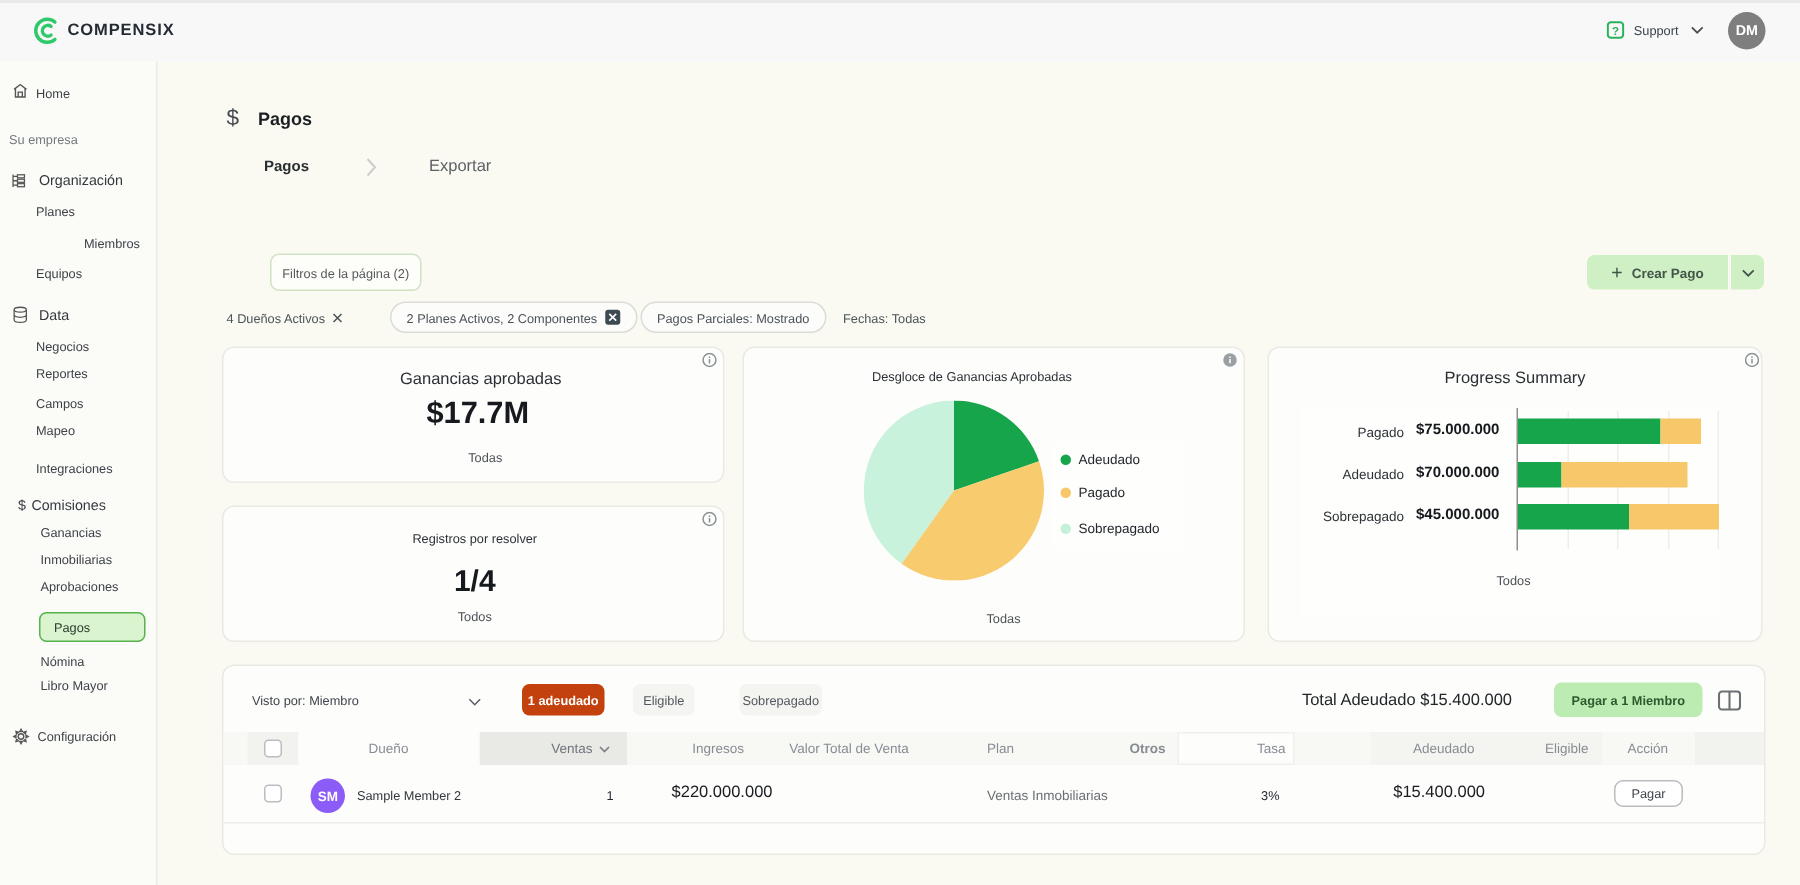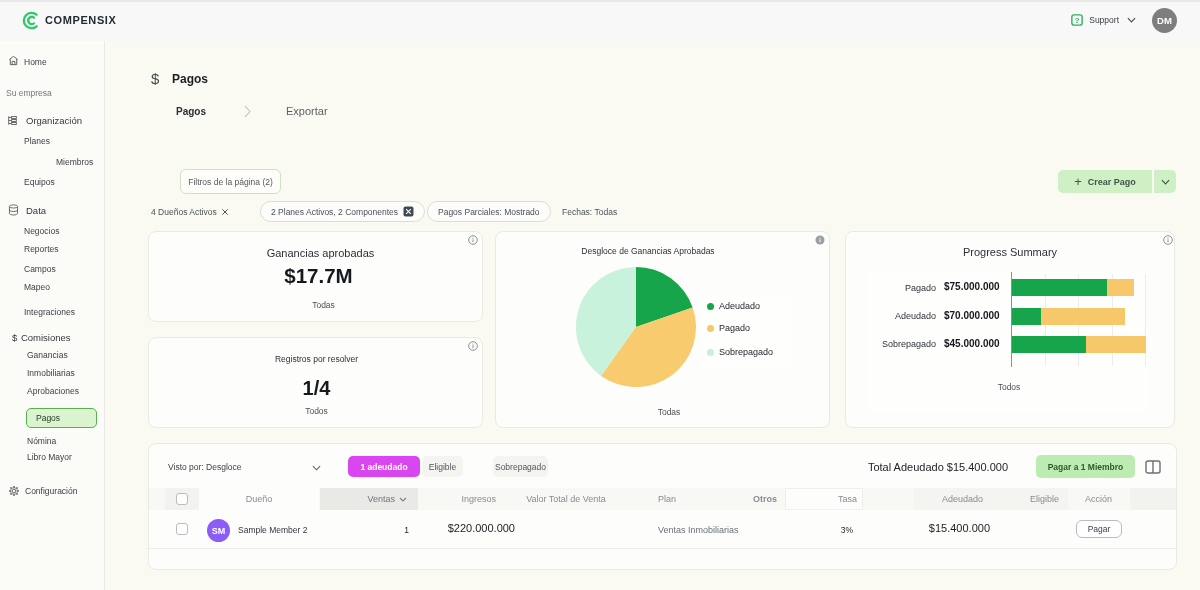--- a/index.html
+++ b/index.html
@@ -200,25 +200,25 @@
   <div class="abs" style="left:1086px;top:336px;width:60px;height:17px;background:#f6c869;"></div>
   <div class="abs" style="left:836px;top:283px;width:100px;text-align:right;font-size:9px;color:#2e3338;">Pagado</div>
   <div class="abs" style="left:836px;top:311px;width:100px;text-align:right;font-size:9px;color:#2e3338;">Adeudado</div>
   <div class="abs" style="left:836px;top:339px;width:100px;text-align:right;font-size:9px;color:#2e3338;">Sobrepagado</div>
   <div class="abs" style="left:944px;top:281px;font-size:10px;font-weight:bold;color:#15181c;">$75.000.000</div>
   <div class="abs" style="left:944px;top:310px;font-size:10px;font-weight:bold;color:#15181c;">$70.000.000</div>
   <div class="abs" style="left:944px;top:338px;font-size:10px;font-weight:bold;color:#15181c;">$45.000.000</div>
   <div class="abs" style="left:981px;top:382px;width:56px;text-align:center;font-size:8.5px;color:#4c5157;">Todos</div>
 
   <div class="card" id="panel"></div>
-  <div class="abs" style="left:168px;top:462px;font-size:8.5px;color:#3c434b;">Visto por: Desgloce</div>
+  <div class="abs" style="left:168px;top:462px;font-size:8.5px;color:#3c434b;">Visto por: Miembro</div>
   <svg class="abs" style="left:312px;top:465px" width="9" height="6" viewBox="0 0 10 6">
       <path d="M1 1 L5 5 L9 1" fill="none" stroke="#5a6066" stroke-width="1.2"></path>
     </svg>
-  <div class="tab" style="left:348px;width:72px;background:#d946ef;color:#fff;font-weight:bold;">1 adeudado</div>
+  <div class="tab" style="left:348px;width:55px;background:#c2410c;color:#fff;font-weight:bold;">1 adeudado</div>
   <div class="tab" style="left:422px;width:41px;background:#f4f4f1;color:#51575e;">Eligible</div>
   <div class="tab" style="left:493px;width:55px;background:#f4f4f1;color:#51575e;">Sobrepagado</div>
   <div class="abs" style="left:800px;top:461px;width:208px;text-align:right;font-size:11px;color:#22262b;">Total Adeudado $15.400.000</div>
   <div class="abs ctr" style="left:1036px;top:455px;width:99px;height:23px;background:#bdecb2;border-radius:5px;font-size:8.5px;font-weight:bold;color:#2c5a2e;">Pagar a 1 Miembro</div>
   <svg class="abs" style="left:1145px;top:460px" width="16" height="14" viewBox="0 0 16 14">
     <rect x="1" y="1" width="14" height="12" rx="2" fill="none" stroke="#6b7075" stroke-width="1.4"></rect>
     <path d="M8 1 V13" stroke="#6b7075" stroke-width="1.4"></path>
   </svg>
 
   <div class="abs" style="left:149px;top:488px;width:1027px;height:22px;background:#f8f8f5;"></div>

